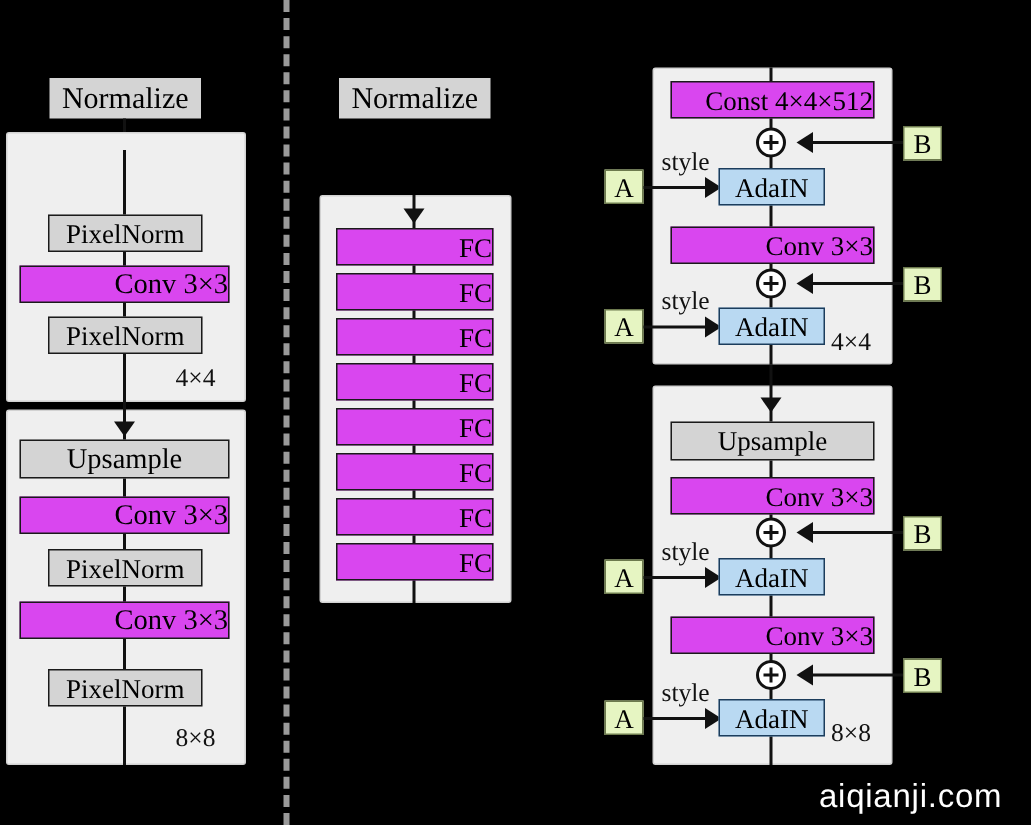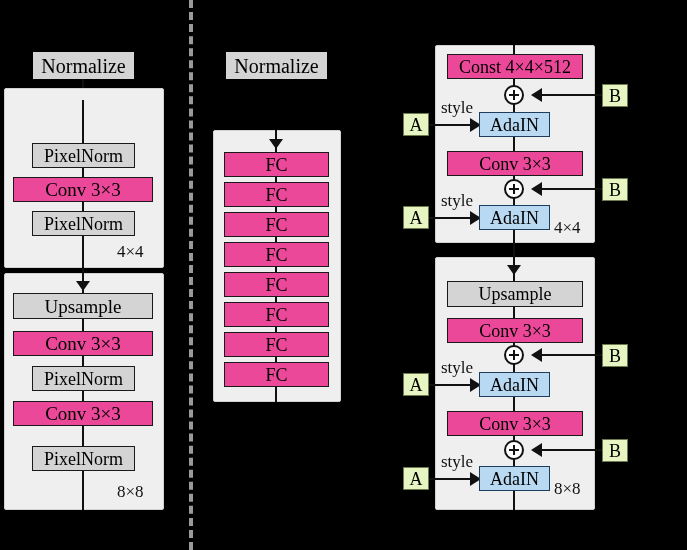--- a/index.html
+++ b/index.html
@@ -11,21 +11,21 @@
   
   .abs{position:absolute;box-sizing:border-box;}
 
   
   .panel{background:#efefef;border:1px solid #d2d2d2;border-radius:2px;}
 
   
   .box{display:flex;align-items:center;justify-content:center;
        box-sizing:border-box;border:1.4px solid #1a1a1a;
        line-height:1;white-space:nowrap;}
-  .green{background:#ec4899;}
+  .green{background:#d946ef;justify-content:flex-end;}
   .grey{background:#d4d4d4;}
   .blue{background:#b9d9f2;border-color:#1c3d5c;}
   .plain{border:none;background:#d4d4d4;}
   .tag{background:#e6f5c2;border:1.2px solid #6d7a4e;}
 
   
   .vline{position:absolute;background:#111;width:2px;}
   .hline{position:absolute;background:#111;height:2px;}
 
   
@@ -250,14 +250,17 @@
   <div class="styletxt" style="left:441px;top:452px;">
     <span>style</span>
   </div>
   <div class="abs box blue" style="left:479px;top:466px;width:71px;height:25px;font-size:18px;">
     <span>AdaIN</span>
   </div>
   <div class="res" style="left:554px;top:479px;">
     <span>8×8</span>
   </div>
 
+  <div class="watermark" style="left:546px;top:518px;">
+    <span>aiqianji.com</span>
+  </div>
 
 </div>
 
 </body></html>

